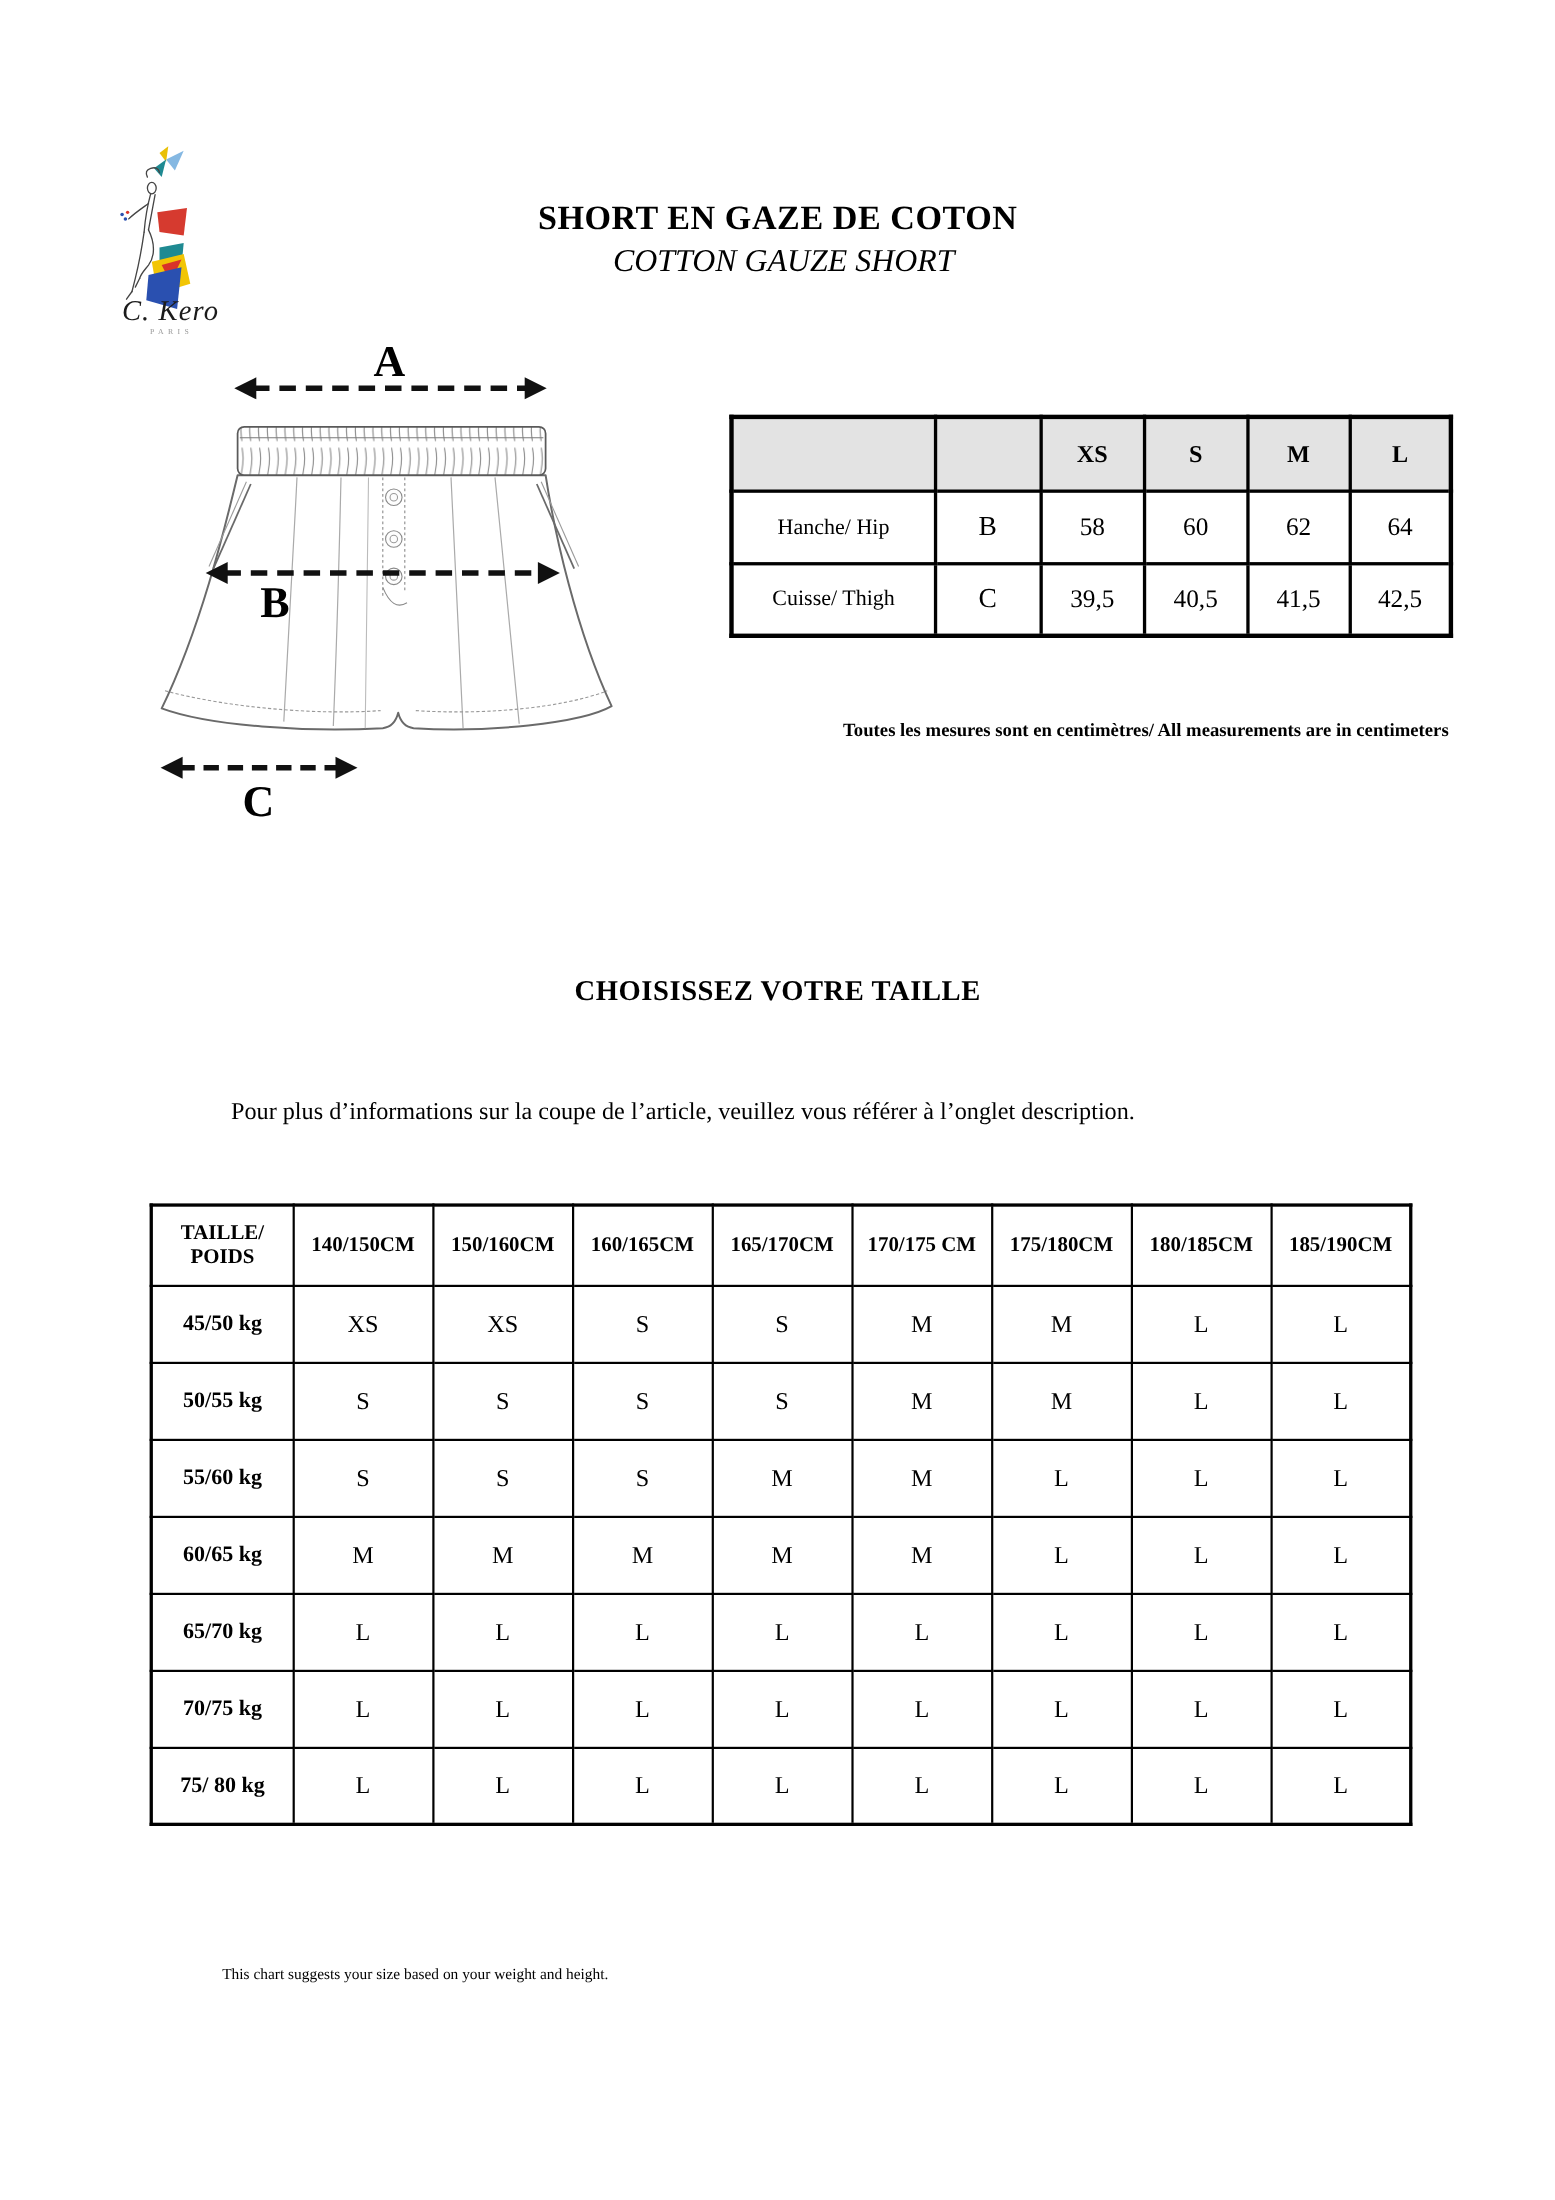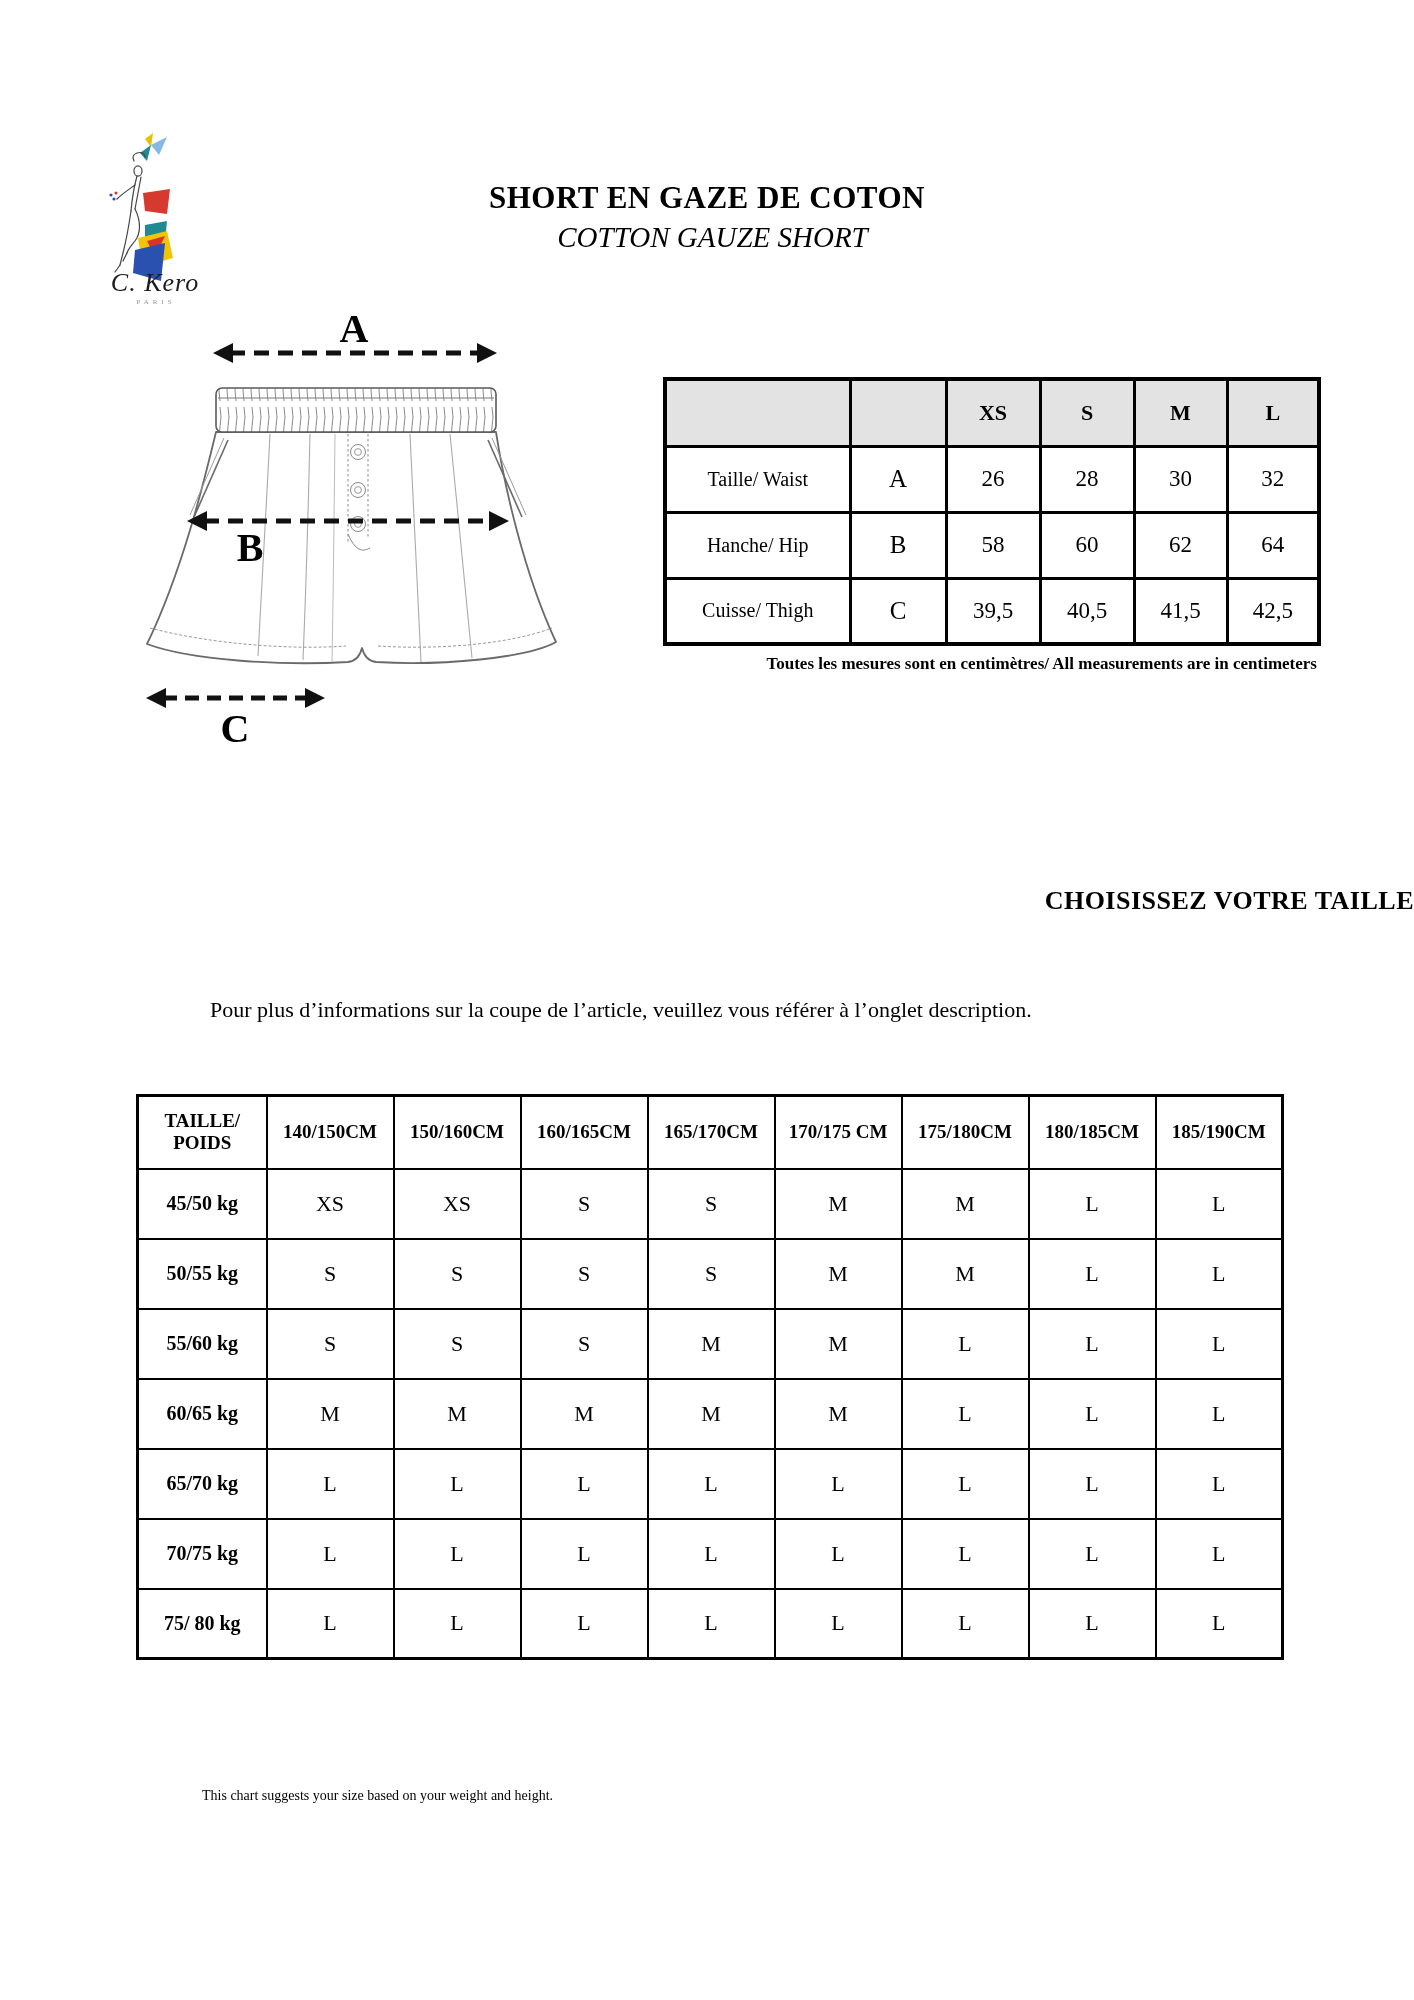--- a/index.html
+++ b/index.html
@@ -19,21 +19,21 @@
   .m-table tr{height:66px;}
   .m-table tr.head{height:67px;}
   .m-table tr.head td{background:#e3e3e3;font-weight:bold;font-size:22px;}
   .m-table td.lab{font-size:20px;}
   .m-table td.let{font-size:25px;}
   .m-table{border:4px solid #000;}
   .m-note{left:663px;top:654px;width:654px;text-align:right;font-weight:bold;font-size:17px;}
 
   
   .choose-block{left:0;top:886px;width:1414px;text-align:center;}
-  .choose-fr{font-size:26px;font-weight:bold;letter-spacing:.5px;text-align:right;}
+  .choose-fr{font-size:26px;font-weight:bold;letter-spacing:.5px;}
   .choose-en{font-size:24px;font-style:italic;margin-top:4px;}
 
   .intro{left:210px;top:993px;font-size:22px;line-height:33px;}
   .outro{left:202px;top:1779px;font-size:14px;line-height:33px;}
 
   
   .s-table{left:136px;top:1094px;width:1145px;border:3px solid #000;}
   .s-table td{border:2px solid #000;text-align:center;vertical-align:middle;padding:0;font-size:22px;}
   .s-table tr{height:70px;}
   .s-table tr.head{height:73px;}
@@ -156,28 +156,20 @@
         <col style="width:92px">
       </colgroup>
     <tbody>
       <tr class="head">
         <td></td>
         <td></td>
         <td>XS</td>
         <td>S</td>
         <td>M</td>
         <td>L</td>
-      </tr>
-      <tr>
-        <td class="lab">Taille/ Waist</td>
-        <td class="let">A</td>
-        <td>26</td>
-        <td>28</td>
-        <td>30</td>
-        <td>32</td>
       </tr>
       <tr>
         <td class="lab">Hanche/ Hip</td>
         <td class="let">B</td>
         <td>58</td>
         <td>60</td>
         <td>62</td>
         <td>64</td>
       </tr>
       <tr>

